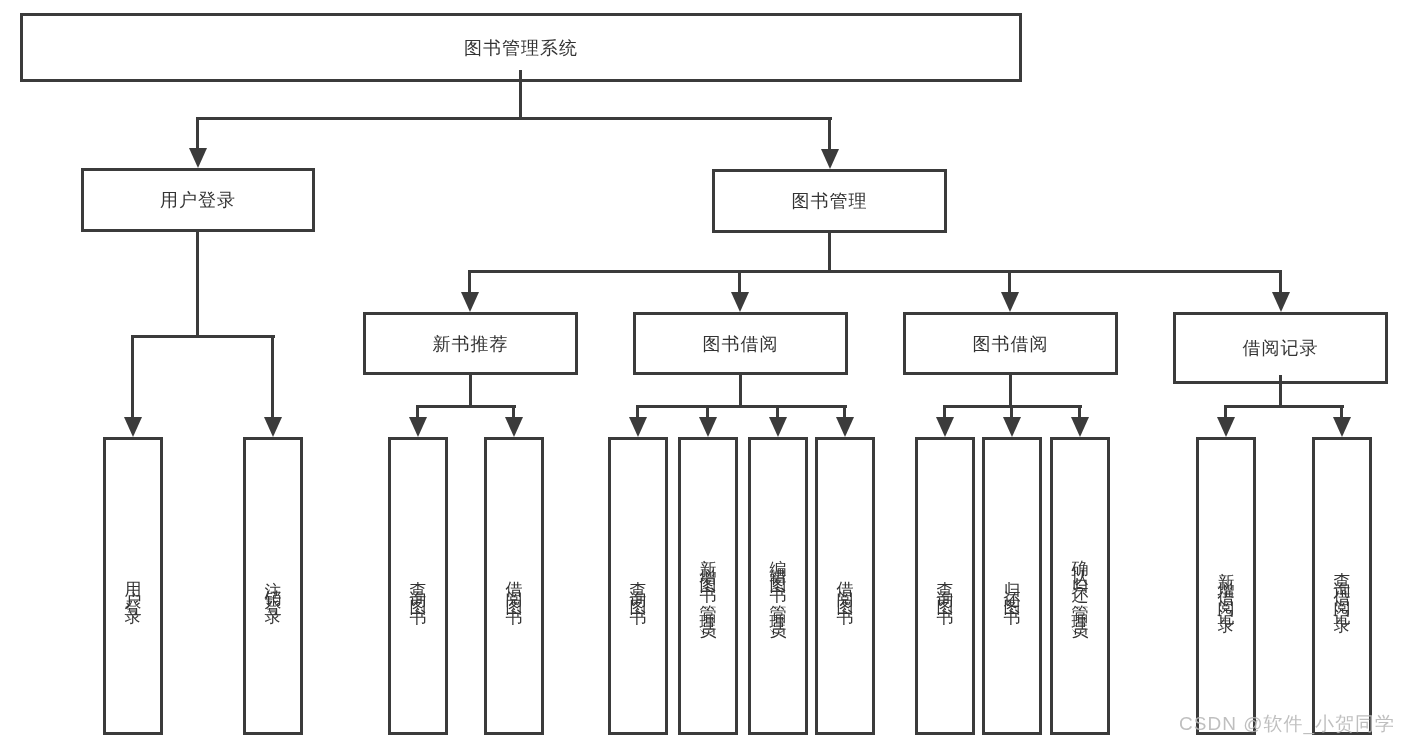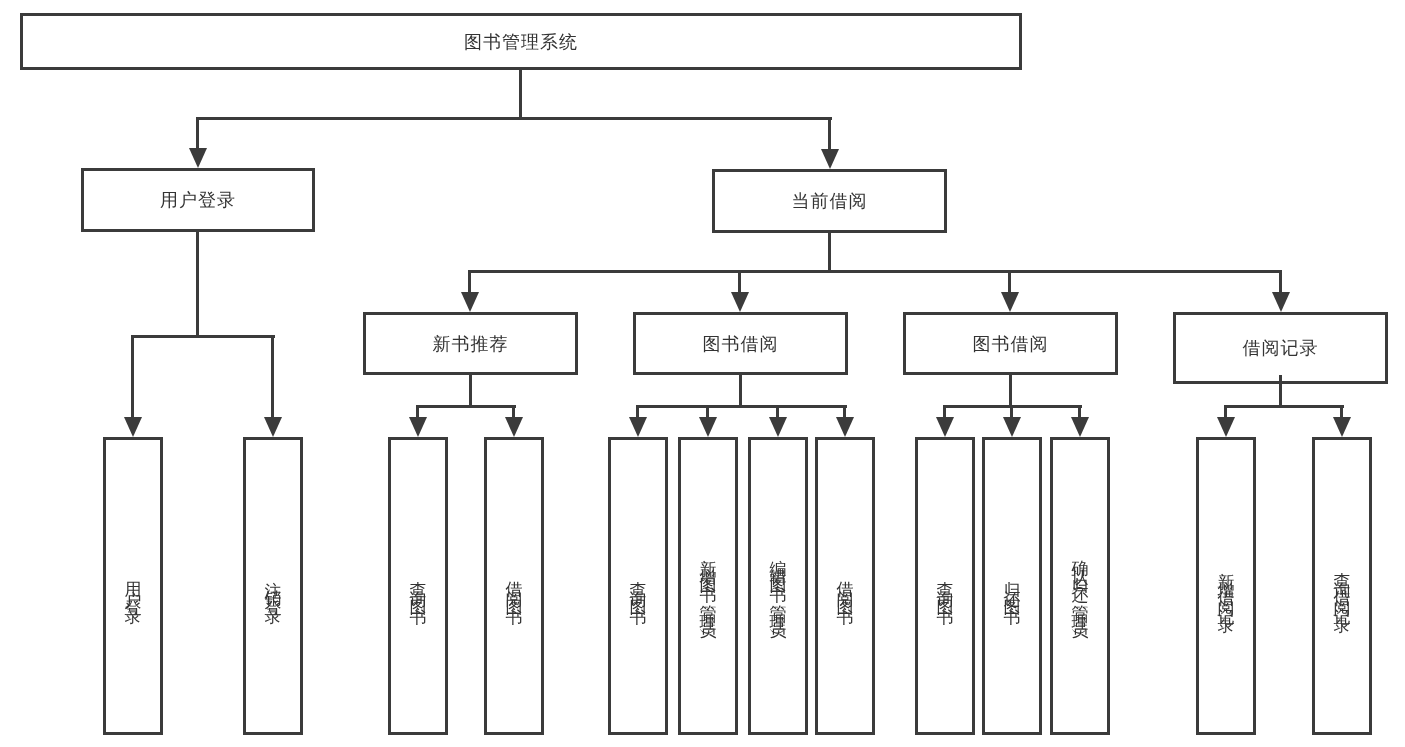--- a/index.html
+++ b/index.html
@@ -35,35 +35,35 @@
     position:absolute;right:10px;top:711px;
     font-size:19px;letter-spacing:1px;
     color:var(--watermark,#b9b9b9);opacity:.9;white-space:nowrap;
   }
 </style>
 </head>
 <body>
 
 <div class="canvas">
 
-  <div class="box" style="left:20px;top:13px;width:1002px;height:57px">
+  <div class="box" style="left:20px;top:13px;width:1002px;height:69px">
     <span class="node-label">图书管理系统</span>
   </div>
 
   <div class="vline" style="left:519px;top:70px;height:49px"></div>
 
   <div class="hline" style="left:197px;top:117px;width:635px"></div>
   <div class="arrow" style="left:196px;top:117px;height:31px"></div>
   <div class="arrow" style="left:828px;top:117px;height:32px"></div>
 
   <div class="box" style="left:81px;top:168px;width:234px;height:64px">
     <span class="node-label">用户登录</span>
   </div>
   <div class="box" style="left:712px;top:169px;width:235px;height:64px">
-    <span class="node-label">当前借阅</span>
+    <span class="node-label">图书管理</span>
   </div>
 
   <div class="vline" style="left:196px;top:232px;height:106px"></div>
   <div class="hline" style="left:131px;top:335px;width:144px"></div>
   <div class="arrow" style="left:131px;top:335px;height:82px"></div>
   <div class="arrow" style="left:271px;top:335px;height:82px"></div>
 
   <div class="vline" style="left:828px;top:233px;height:40px"></div>
   <div class="hline" style="left:469px;top:270px;width:813px"></div>
   <div class="arrow" style="left:468px;top:270px;height:22px"></div>
@@ -144,13 +144,14 @@
     <span class="vtext">确认归还（管理员）</span>
   </div>
 
   <div class="box leaf" style="left:1196px">
     <span class="vtext">新增借阅记录</span>
   </div>
   <div class="box leaf" style="left:1312px">
     <span class="vtext">查询借阅记录</span>
   </div>
 
+  <div class="watermark">CSDN @软件_小贺同学</div>
 </div>
 
 </body></html>

